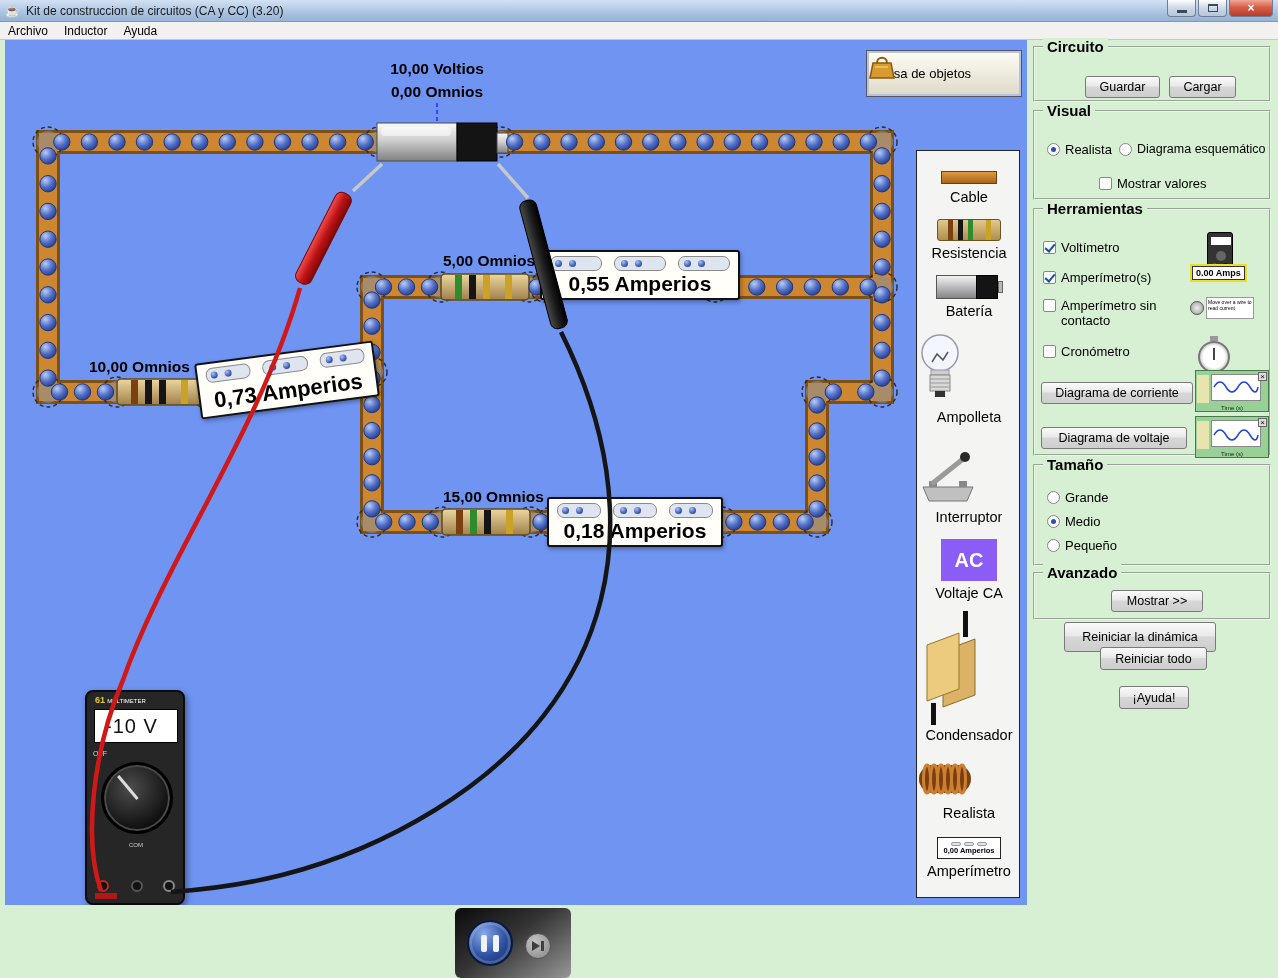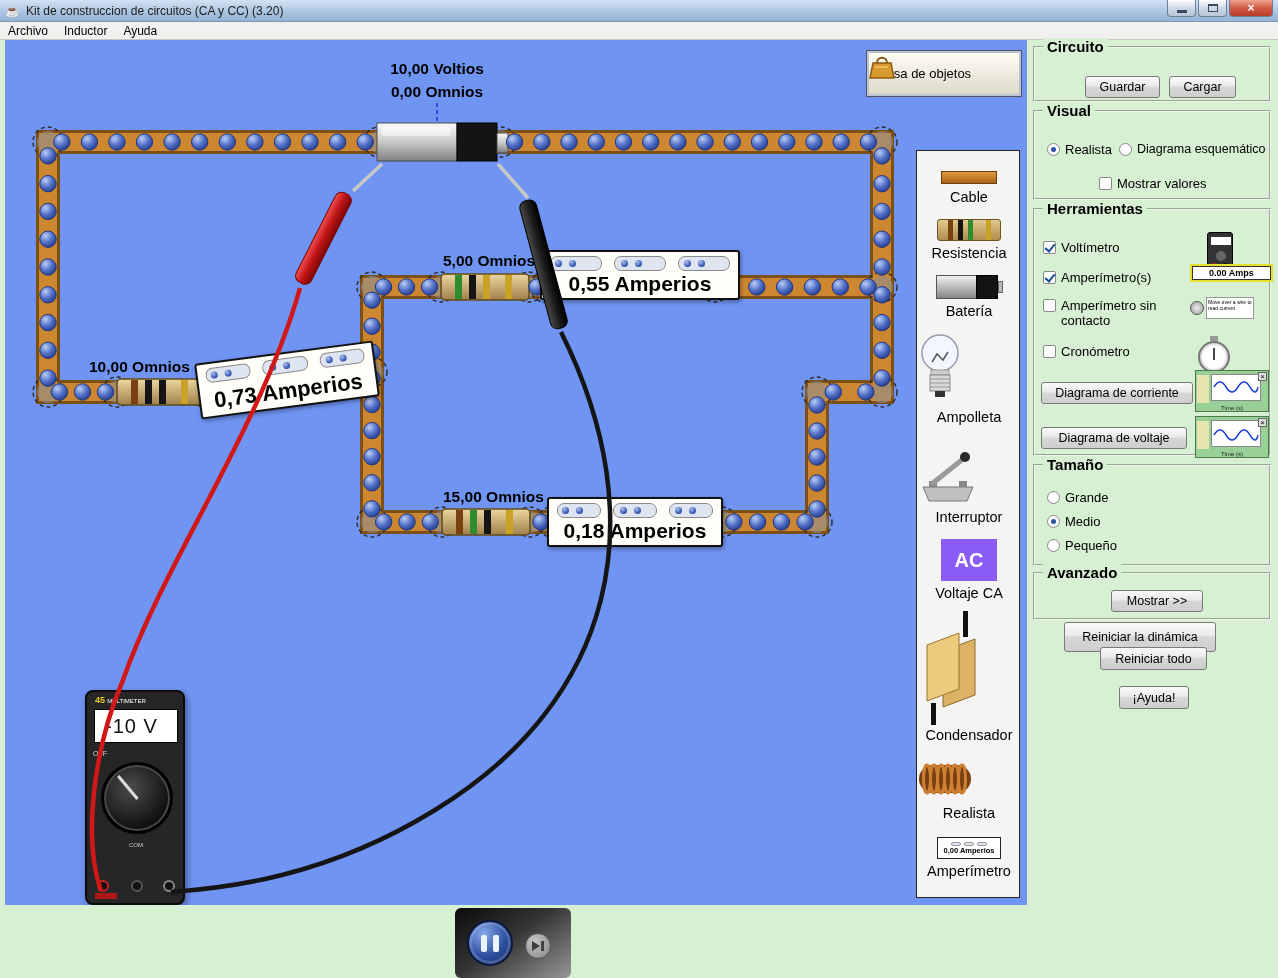--- a/index.html
+++ b/index.html
@@ -81,21 +81,21 @@
     font-size:8px;line-height:7px;text-align:center}
   .thumb .taxis{position:absolute;left:0;bottom:0;width:100%;text-align:center;font-size:6px;color:#222}
 
   
   .mini-mm{position:absolute;width:26px;height:40px;background:#333;border:1px solid #000;border-radius:3px}
   .mini-mm .d{position:absolute;left:3px;top:4px;width:20px;height:8px;background:#fff}
   .mini-mm .k{position:absolute;left:8px;top:18px;width:10px;height:10px;border-radius:50%;background:#666}
   .mini-mm .pr{position:absolute;left:4px;bottom:3px;width:5px;height:5px;border-radius:50%;background:#c22}
   .mini-mm .pb{position:absolute;right:4px;bottom:3px;width:5px;height:5px;border-radius:50%;background:#111}
   .mini-amm{position:absolute;border:2px solid #e6df2e;background:#fff;display:flex;align-items:center;justify-content:center}
-  .mini-amm .in{border:1px solid #333;padding:1px 16px;font-size:9px;font-weight:bold;white-space:nowrap}
+  .mini-amm .in{border:1px solid #333;padding:1px 3px;font-size:9px;font-weight:bold;white-space:nowrap}
   .mini-nc{position:absolute;display:flex;align-items:center;gap:2px}
   .mini-nc .g{width:14px;height:14px;border-radius:50%;background:radial-gradient(#eee,#999);border:1px solid #555}
   .mini-nc .tip{width:48px;height:22px;background:#fff;border:1px solid #999;font-size:5px;line-height:6px;padding:1px;overflow:hidden}
   .stopwatch{position:absolute;width:32px;height:40px}
   .stopwatch .btn2{position:absolute;left:12px;top:0;width:8px;height:5px;background:#999}
   .stopwatch .ring{position:absolute;left:0;top:5px;width:32px;height:32px;border-radius:50%;
     background:radial-gradient(#fff 55%,#cfcfcf 70%,#8a8a8a);border:2px solid #777}
   .stopwatch .hand{position:absolute;left:15px;top:12px;width:2px;height:12px;background:#444}
 
   
@@ -401,21 +401,21 @@
         <span class="win">
             <i style="left:5px"></i>
             <i style="left:19px"></i>
           </span>
       </div>
       <div class="amm-read">0,18 Amperios</div>
     </div>
 
     <div class="mm">
       <div class="mm-brand">
-        <b>45</b> <span style="font-size:6px">MULTIMETER</span>
+        <b>61</b> <span style="font-size:6px">MULTIMETER</span>
       </div>
       <div class="mm-disp">-10 V</div>
       <div class="mm-off">OFF</div>
       <div class="mm-knob">
           <div class="mm-ptr"></div>
         </div>
       <div class="mm-com">COM</div>
       <div class="mm-port" style="left:10px;top:188px;border:2px solid #c22"></div>
       <div class="mm-port" style="left:44px;top:188px;border:2px solid #555"></div>
       <div class="mm-port" style="left:76px;top:188px;border:2px solid #888"></div>

